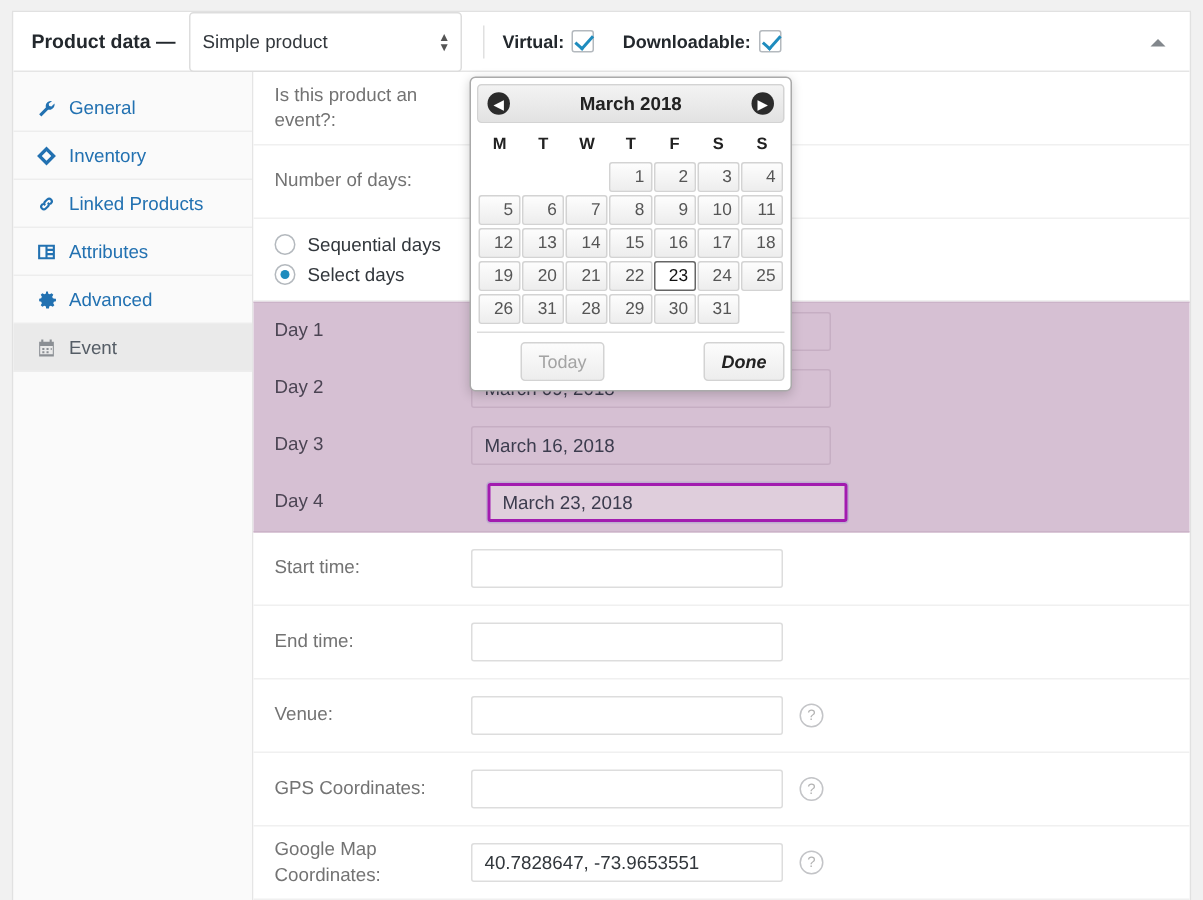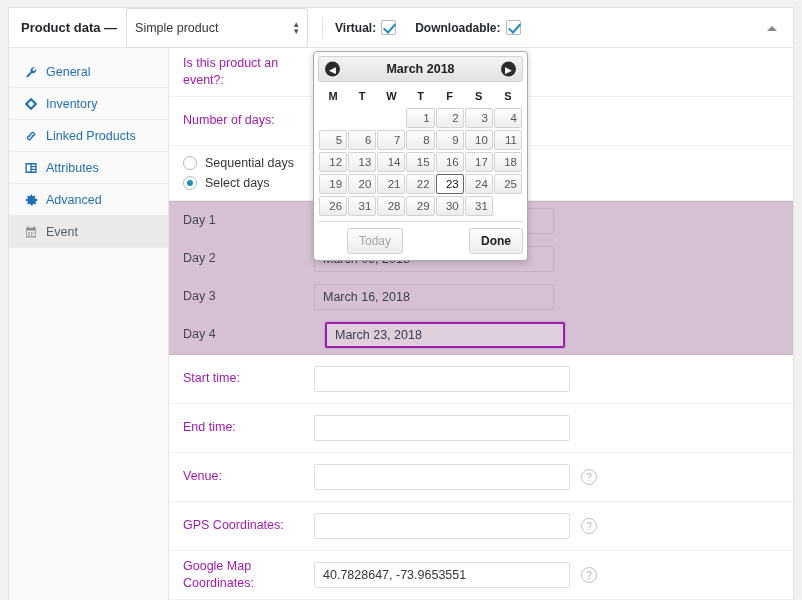--- a/index.html
+++ b/index.html
@@ -141,21 +141,21 @@
     align-items: center;
     min-height: 49px;
     border-bottom: 1px solid #f0f0f0;
     padding-left: 14px;
     position: relative;
   }
   .flabel {
     width: 131px;
     flex: 0 0 131px;
     font-size: 12.5px;
-    color: #a21caf;
+    color: #737373;
     line-height: 1.4;
   }
 
   .mini-select {
     position: relative;
     height: 26px;
     min-width: 38px;
     border: 1px solid #ddd;
     border-radius: 3px;
     background: #fff;
@@ -230,21 +230,21 @@
   }
   .date-input.focused {
     background: rgba(255,255,255,.22);
     border: 2px solid #a21caf;
     box-shadow: 0 0 0 1px rgba(120,120,200,.25);
     margin-left: 11px;
   }
 
   
   .text-input {
-    width: 256px; height: 26px;
+    width: 208px; height: 26px;
     border: 1px solid #ddd;
     border-radius: 2px;
     background: #fff;
     font-size: 12.5px;
     font-family: "Liberation Sans", sans-serif;
     color: #32373c;
     padding: 0 8px;
     outline: none;
   }
 
@@ -331,21 +331,21 @@
   .dp-btn {
     border: 1px solid #d3d3d3;
     border-radius: 3px;
     background: linear-gradient(#fcfcfc, #ededed);
     font-size: 12px;
     padding: 5px 11px;
     cursor: pointer;
     font-family: "Liberation Sans", sans-serif;
   }
   .dp-today { color: #a4a4a4; margin-left: 29px; }
-  .dp-done { color: #222; font-weight: bold; }
+  .dp-done { color: #222; font-weight: bold; font-style: italic; }
 </style>
 </head>
 <body>
 
 <div class="panel">
 
   <div class="panel-header">
     <span class="panel-title">Product data —</span>
 
     <div class="type-select">

